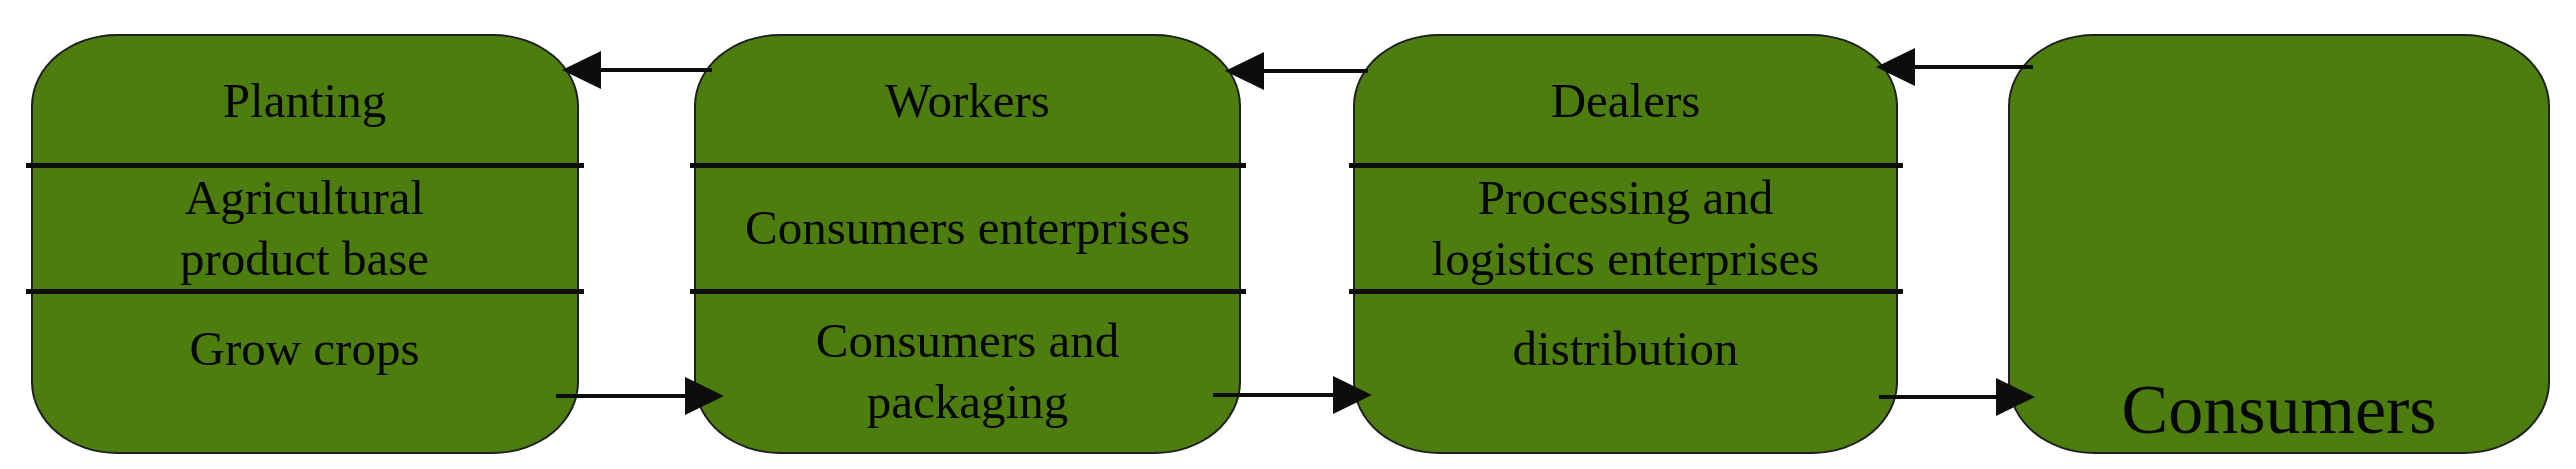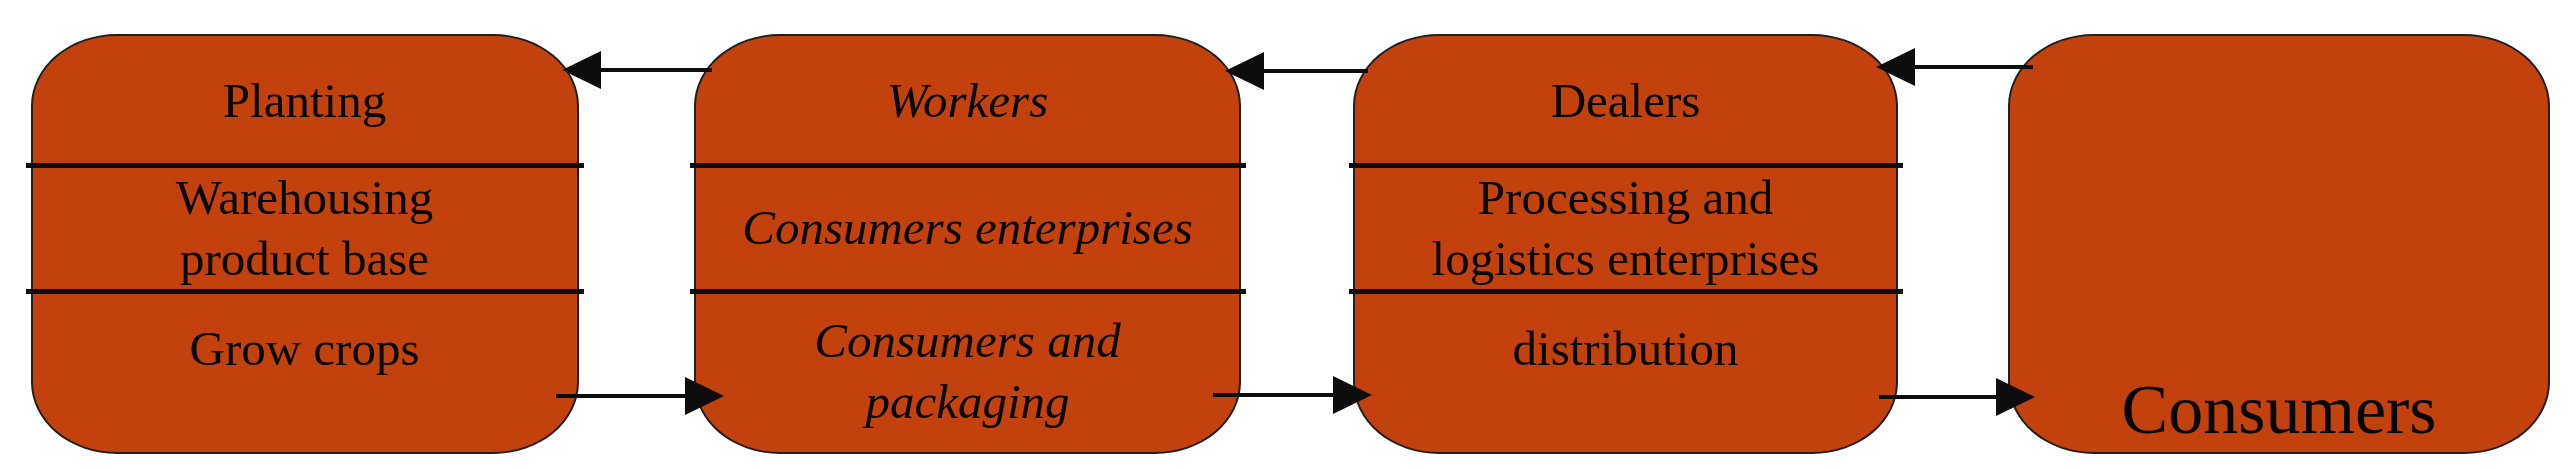--- a/index.html
+++ b/index.html
@@ -14,27 +14,27 @@
     background: #ffffff;
     overflow: hidden;
     font-family: "Liberation Serif", "DejaVu Serif", serif;
     color: #060606;
   }
   
   .node {
     position: absolute;
     top: 34px;
     height: 420px;
-    background: #c2410c;
+    background: #4d7c0f;
     border: 2.3px solid #1f1f1f;
     border-radius: 86px / 72px;
     box-sizing: border-box;
   }
   .node-1 { left: 30.5px;   width: 548px; }
-  .node-2 { left: 694px;  width: 547px; font-style: italic; }
+  .node-2 { left: 694px;  width: 547px; }
   .node-3 { left: 1353px; width: 545px; text-decoration: underline; }
   .node-4 { left: 2008px; width: 542px; }
 
   .row {
     position: absolute;
     left: 0;
     right: 0;
     display: flex;
     align-items: center;
     justify-content: center;
@@ -115,21 +115,21 @@
 <body>
 
 <div class="canvas">
 
   <div class="node node-1">
     <div class="row r1">
       <span class="row-label">Planting</span>
     </div>
     <div class="divider d1"></div>
     <div class="row r2">
-      <span class="row-label">Warehousing
+      <span class="row-label">Agricultural
 product base</span>
     </div>
     <div class="divider d2"></div>
     <div class="row r3 bias-up">
       <span class="row-label">Grow crops</span>
     </div>
   </div>
 
   <div class="node node-2">
     <div class="row r1">

